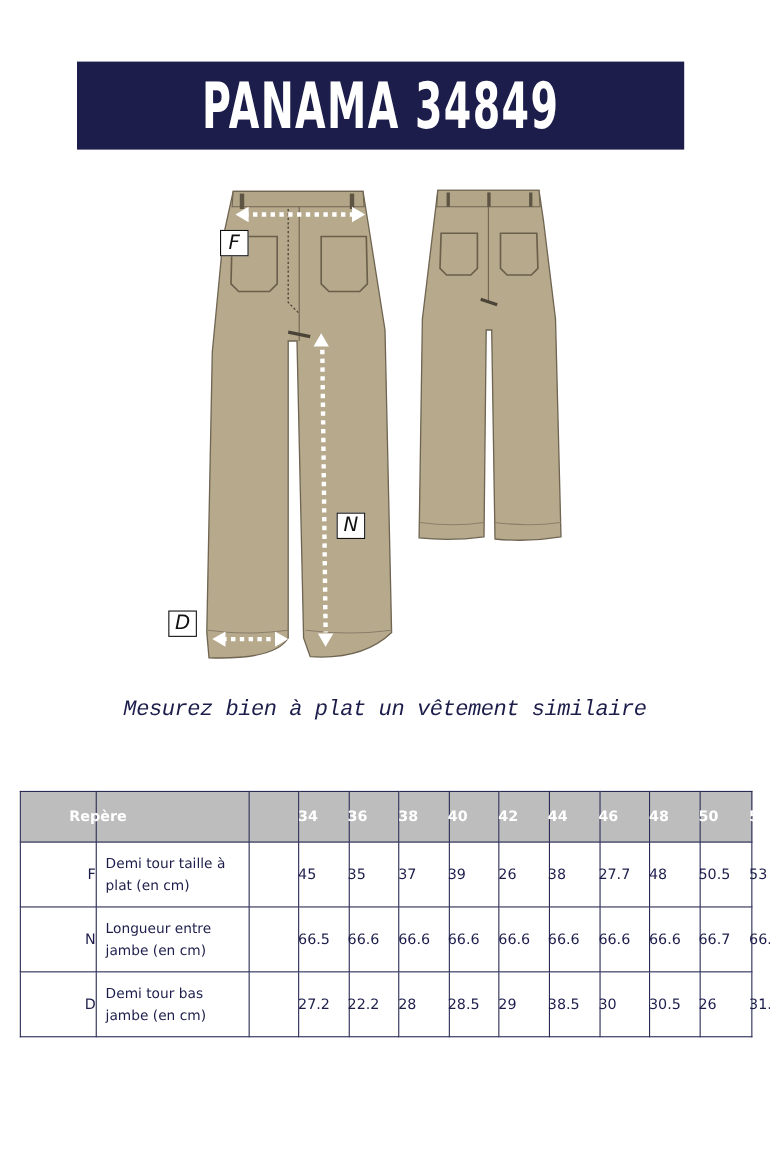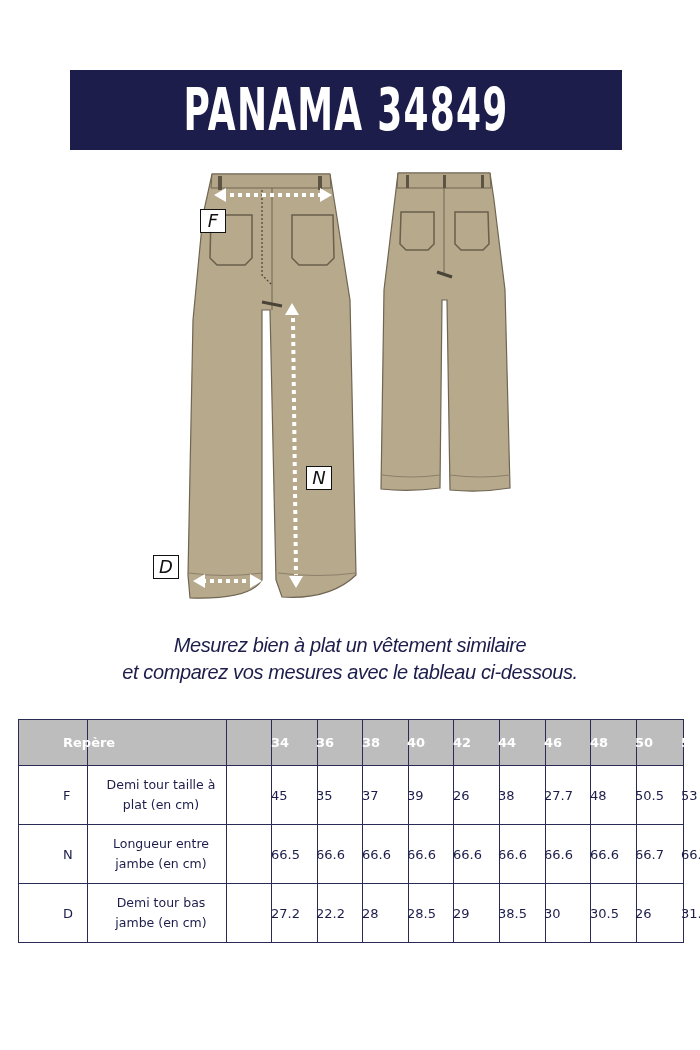--- a/index.html
+++ b/index.html
@@ -1,55 +1,55 @@
 <!DOCTYPE html>
 <html><head>
 <meta charset="utf-8">
 <style>
   * { box-sizing: border-box; margin: 0; padding: 0; }
   html, body { width: 700px; height: 1050px; background: #ffffff; overflow: hidden; }
   body { position: relative; font-family: "Liberation Sans", sans-serif; color: #1c1d4a; }
 
   .title-banner {
-    position: absolute; left: 70px; top: 70px; width: 552px; height: 80px;
+    position: absolute; left: 70px; top: 56px; width: 552px; height: 80px;
     background: #1c1d4a; display: flex; align-items: center; justify-content: center;
   }
   .title-text {
     color: #ffffff; font-family: "DejaVu Sans", sans-serif; font-weight: bold;
     font-size: 58px; letter-spacing: 2px; transform: scaleX(0.62); white-space: nowrap;
     line-height: 1;
   }
 
   .illustration { position: absolute; left: 0; top: 160px; width: 700px; height: 450px; }
 
   .label-box {
     position: absolute; width: 26px; height: 24px; background: #fff; border: 1.5px solid #111;
     font-family: "DejaVu Sans", sans-serif; font-style: italic; font-size: 18px; color: #111;
     display: flex; align-items: center; justify-content: center; line-height: 1;
   }
 
   .instructions {
     position: absolute; left: 0; top: 632px; width: 700px; text-align: center;
-    font-family: Liberation Sans, sans-serif; font-style: italic; font-size: 20px;
+    font-family: Liberation Mono, monospace; font-style: italic; font-size: 20px;
     color: #1c1d4a; line-height: 27px; letter-spacing: -0.4px;
   }
 
   table.size-table {
     position: absolute; left: 18px; top: 719px; width: 665px;
     border-collapse: collapse; table-layout: fixed;
     font-family: "DejaVu Sans", sans-serif; font-size: 13px; color: #1c1d4a;
   }
   table.size-table th, table.size-table td {
-    border: 1.5px solid #2a2b55; text-align: left; vertical-align: middle; padding-left: 44px;
+    border: 1.5px solid #2a2b55; text-align: right; vertical-align: middle; padding-left: 44px;
   }
   table.size-table th {
     background: #bdbdbd; color: #ffffff; font-weight: bold; height: 46px; font-size: 13px;
   }
   table.size-table td { height: 59px; }
-  table.size-table td.desc { text-align: center; padding-left: 8px; font-size: 12.5px; line-height: 20px; }
+  table.size-table td.desc { text-align: left; padding-left: 8px; font-size: 12.5px; line-height: 20px; }
 </style>
 </head>
 <body>
 
 <div class="title-banner">
   <div class="title-text">PANAMA 34849</div>
 </div>
 
 <div class="illustration">
   <svg width="700" height="450" viewBox="0 160 700 450" xmlns="http://www.w3.org/2000/svg">
@@ -106,21 +106,20 @@
     </g>
   </svg>
 
   <div class="label-box" style="left:200px; top:49px;">F</div>
   <div class="label-box" style="left:306px; top:306px;">N</div>
   <div class="label-box" style="left:153px; top:395px;">D</div>
 </div>
 
 <div class="instructions">
   <div>Mesurez bien à plat un vêtement similaire</div>
-  <div>et comparez vos mesures avec le tableau ci-dessous.</div>
 </div>
 
 <table class="size-table">
   <colgroup>
     <col style="width:69px">
       <col style="width:139px">
     <col style="width:45px">
       <col style="width:46px">
       <col style="width:45px">
       <col style="width:46px">

